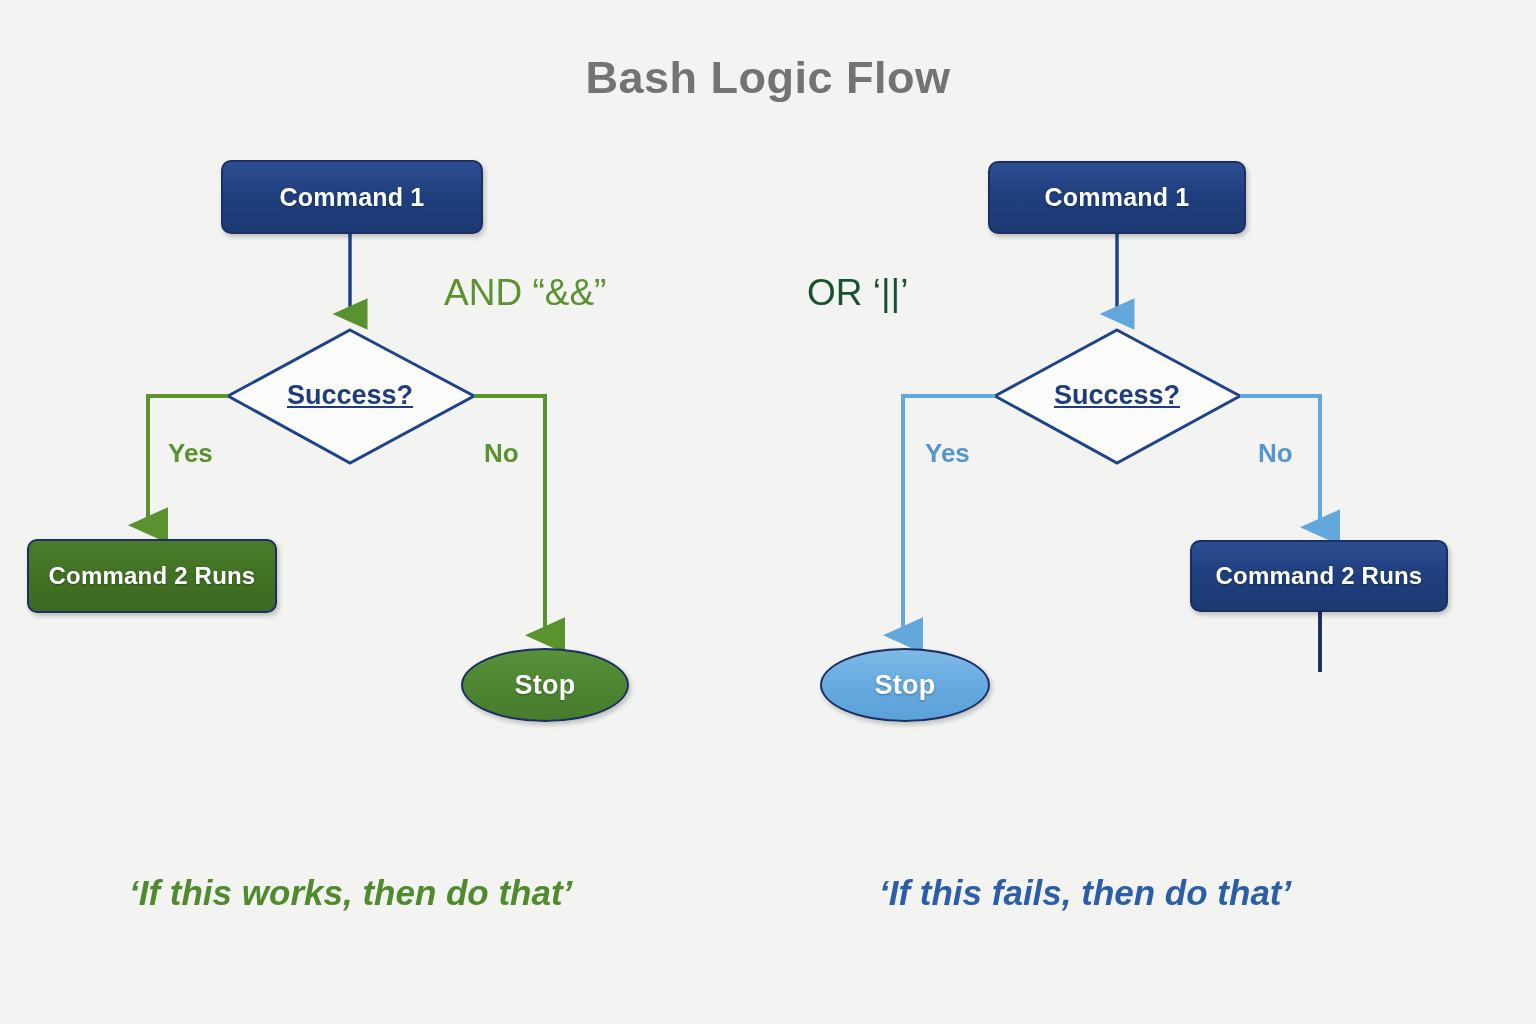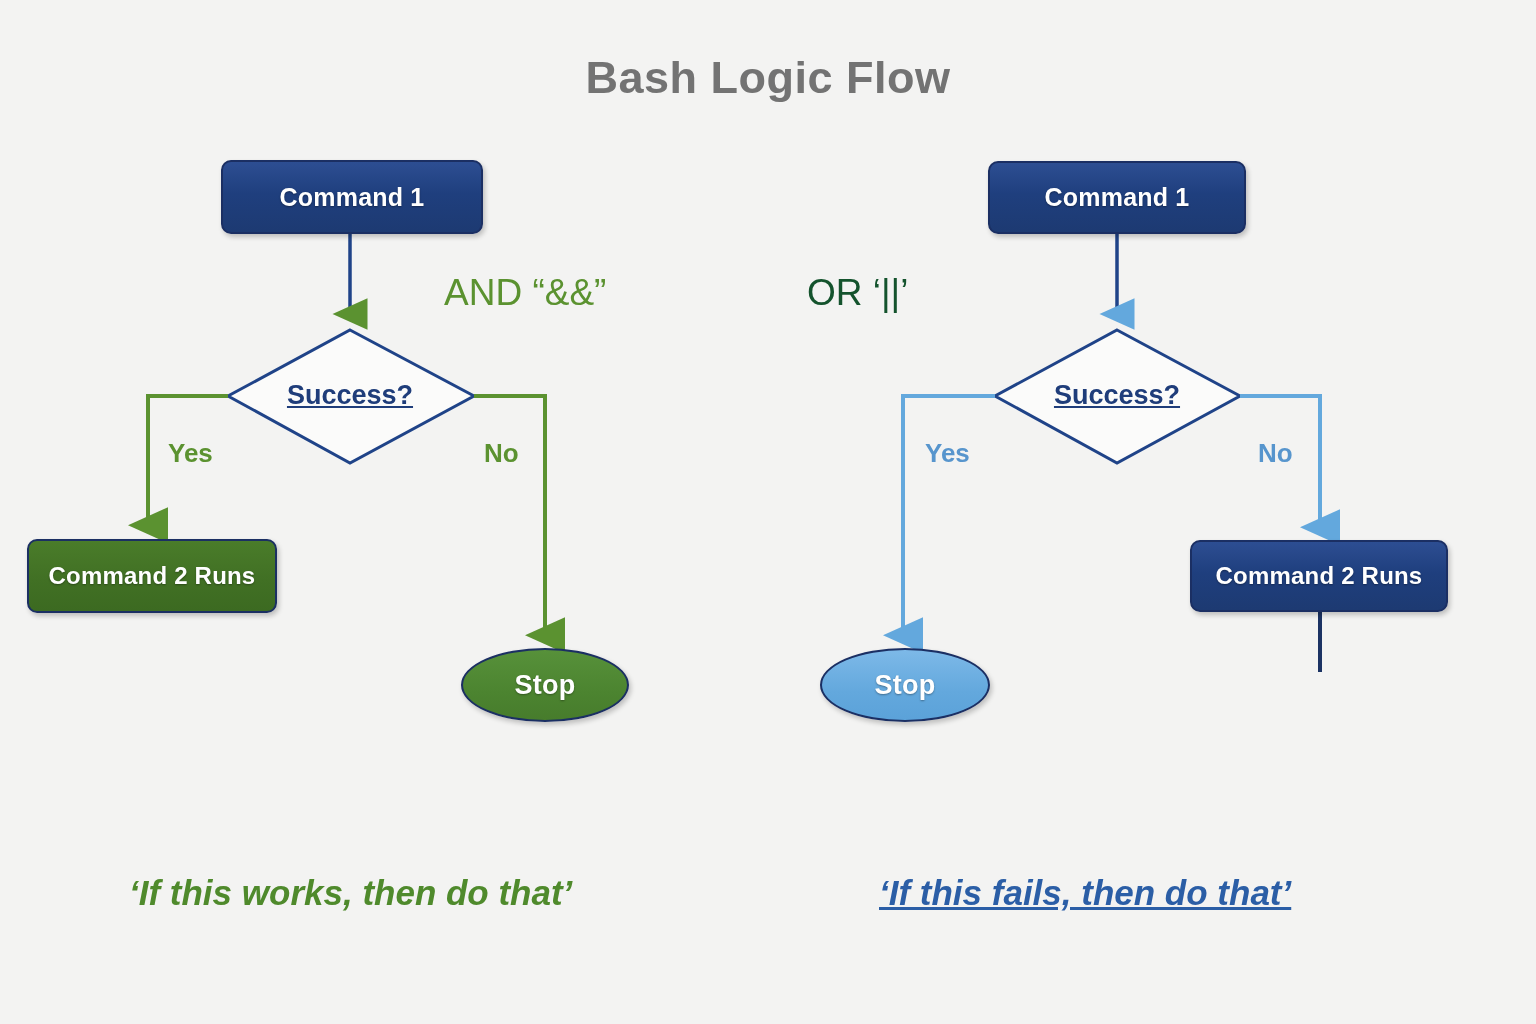--- a/index.html
+++ b/index.html
@@ -198,15 +198,15 @@
   <div class="branch-label blue" style="left:1258px; top:438px;">No</div>
 
   <div class="node term lightblue" style="left:820px; top:648px; width:170px; height:74px; font-size:27px;">
     <span>Stop</span>
   </div>
 
   <div class="node proc blue" style="left:1190px; top:540px; width:258px; height:72px; font-size:24px;">
     <span>Command 2 Runs</span>
   </div>
 
-  <div class="caption blue" style="left:879px; top:873px;text-decoration:underline;">‘If this fails, then do that’</div>
+  <div class="caption blue" style="left:879px; top:873px;">‘If this fails, then do that’</div>
 
 </div>
 
 </body></html>

